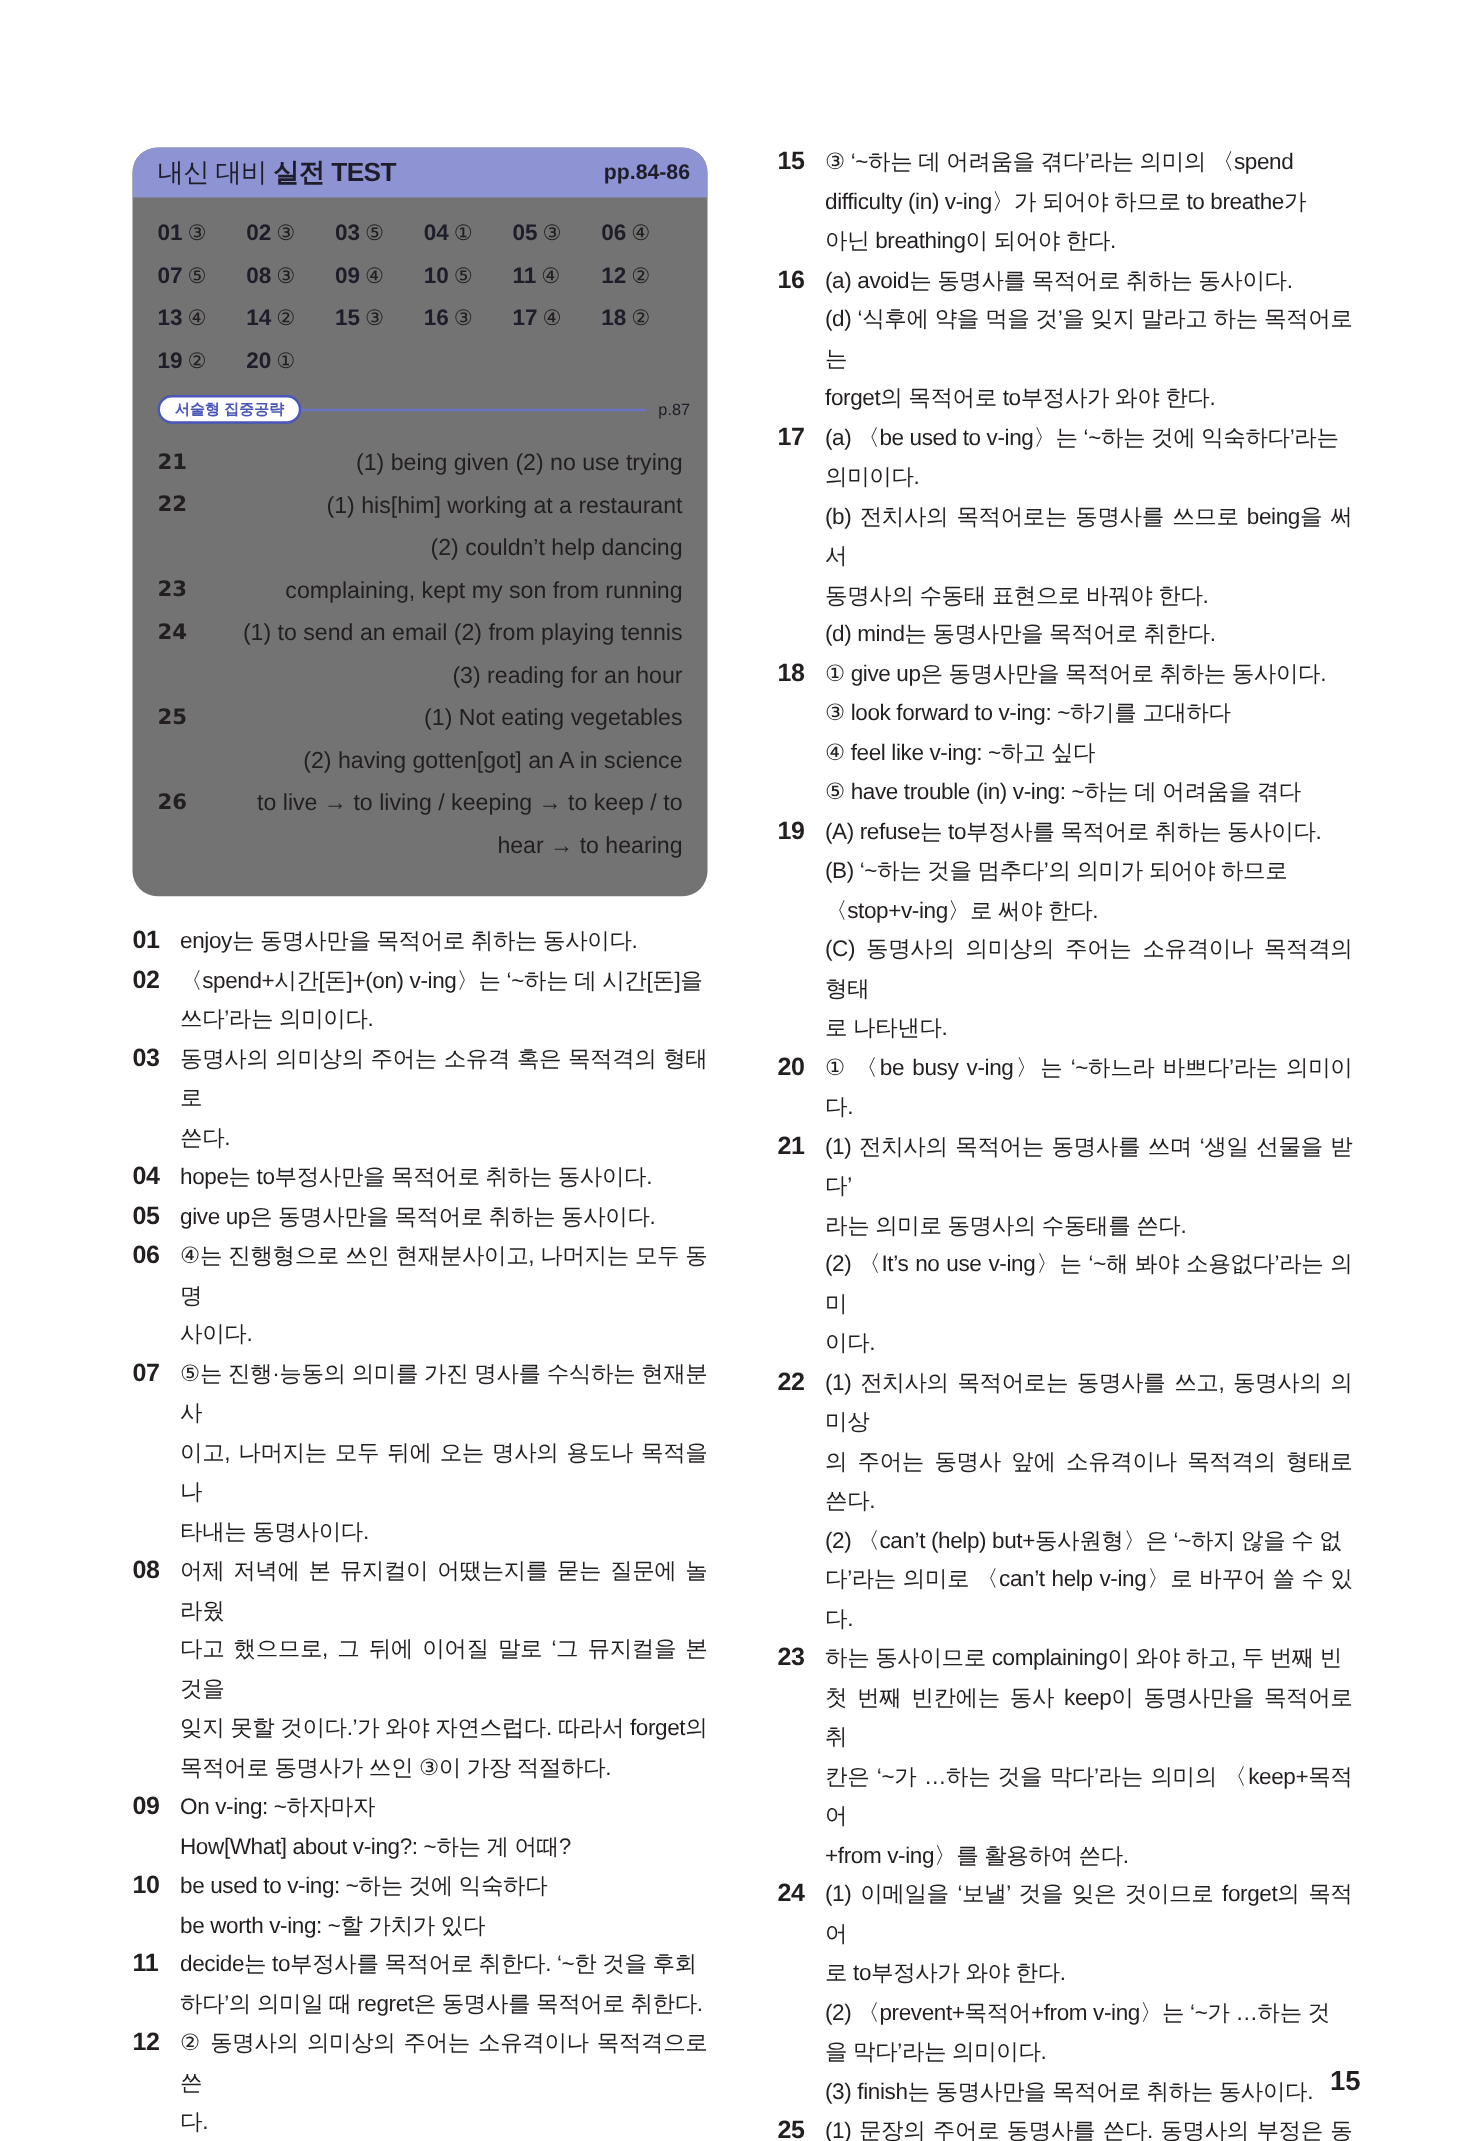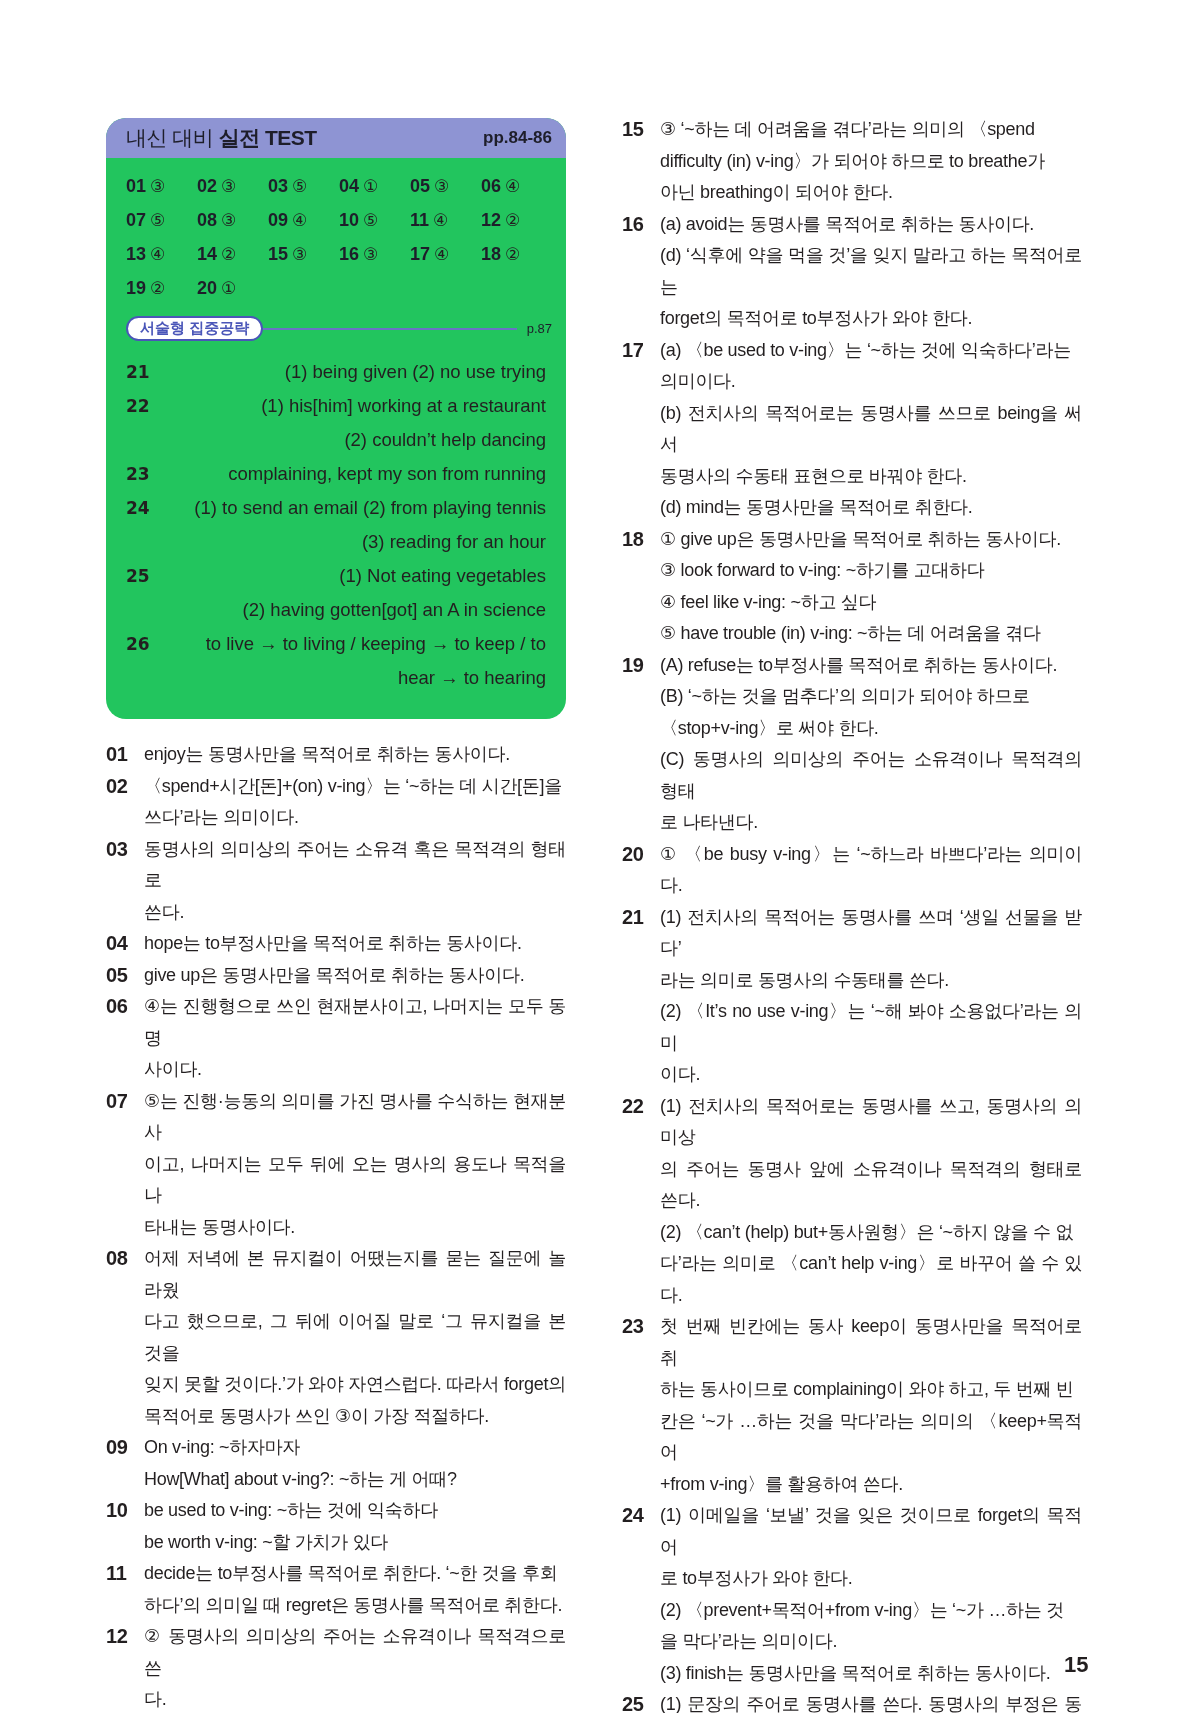--- a/index.html
+++ b/index.html
@@ -6,21 +6,21 @@
     body {
       width: 1181px; height: 1713px; position: relative; overflow: hidden;
       font-family: "Liberation Sans", "DejaVu Sans", sans-serif;
       color: #231f20;
     }
     .col-left { position: absolute; left: 106px; top: 118px; width: 460px; }
     .col-right { position: absolute; left: 622px; top: 114px; width: 460px; }
 
     
     .answer-box {
-      background: #22c55e;
+      background: #737373;
       border-radius: 20px;
       overflow: hidden;
       padding-bottom: 24px;
     }
     .answer-header {
       background: #8e94d3;
       height: 40px;
       display: flex; align-items: center; justify-content: space-between;
       padding: 0 14px 0 20px;
     }
@@ -39,21 +39,21 @@
     .mc-ans { font-weight: normal; margin-left: 4px; font-family: "DejaVu Sans", sans-serif; font-size: 17px; }
 
     .sub-header {
       display: flex; align-items: center;
       margin: 16px 14px 0 20px;
     }
     .pill {
       border: 2px solid #4a56b8;
       border-radius: 14px;
       padding: 1px 12px;
-      font-size: 15px; font-weight: bold; color: #4a56b8;
+      font-size: 12px; font-weight: bold; color: #4a56b8;
       background: #ffffff;
       white-space: nowrap;
     }
     .sub-line { flex: 1; height: 2px; background: #6a72c6; margin: 0 10px 0 0; }
     .sub-pages { font-size: 13px; font-weight: normal; color: #1e1e2a; }
 
     .short-list { padding: 14px 20px 0 20px; }
     .short-item { display: flex; font-size: 18.5px; line-height: 34px; }
     .short-num { width: 34px; flex: 0 0 34px; font-weight: bold; font-family: "DejaVu Sans", sans-serif; font-size: 17px; }
     .short-body { flex: 1; text-align: right; }
@@ -311,22 +311,22 @@
         <span class="exp-body">
           <span class="exp-line">(1) 전치사의 목적어로는 동명사를 쓰고, 동명사의 의미상</span>
           <span class="exp-line">의 주어는 동명사 앞에 소유격이나 목적격의 형태로 쓴다.</span>
           <span class="exp-line">(2) 〈can’t (help) but+동사원형〉은 ‘~하지 않을 수 없</span>
           <span class="exp-line">다’라는 의미로 〈can’t help v-ing〉로 바꾸어 쓸 수 있다.</span>
         </span>
       </div>
       <div class="exp-item">
         <span class="exp-num">23</span>
         <span class="exp-body">
+          <span class="exp-line">하는 동사이므로 complaining이 와야 하고, 두 번째 빈</span>
           <span class="exp-line">첫 번째 빈칸에는 동사 keep이 동명사만을 목적어로 취</span>
-          <span class="exp-line">하는 동사이므로 complaining이 와야 하고, 두 번째 빈</span>
           <span class="exp-line">칸은 ‘~가 …하는 것을 막다’라는 의미의 〈keep+목적어</span>
           <span class="exp-line">+from v-ing〉를 활용하여 쓴다.</span>
         </span>
       </div>
       <div class="exp-item">
         <span class="exp-num">24</span>
         <span class="exp-body">
           <span class="exp-line">(1) 이메일을 ‘보낼’ 것을 잊은 것이므로 forget의 목적어</span>
           <span class="exp-line">로 to부정사가 와야 한다.</span>
           <span class="exp-line">(2) 〈prevent+목적어+from v-ing〉는 ‘~가 …하는 것</span>

